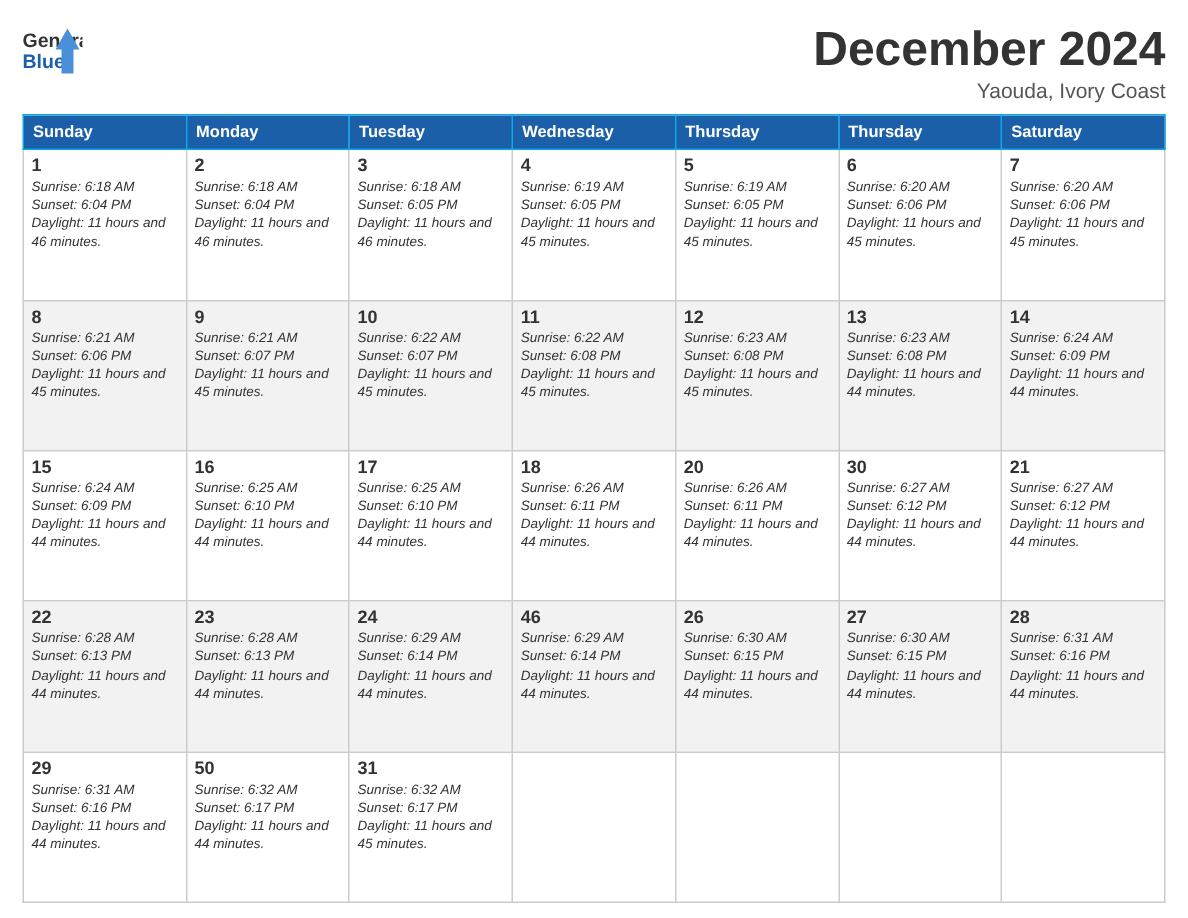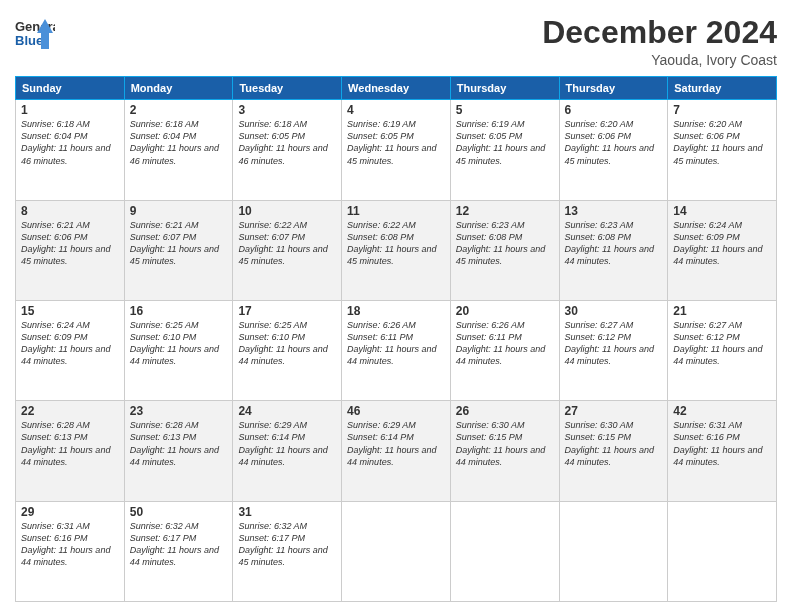--- a/index.html
+++ b/index.html
@@ -154,21 +154,21 @@
           <td><span class="day-num">30</span><span class="day-info">Sunrise: 6:27 AM<br>Sunset: 6:12 PM<br>Daylight: 11 hours and 44 minutes.</span></td>
           <td><span class="day-num">21</span><span class="day-info">Sunrise: 6:27 AM<br>Sunset: 6:12 PM<br>Daylight: 11 hours and 44 minutes.</span></td>
         </tr>
         <tr>
           <td><span class="day-num">22</span><span class="day-info">Sunrise: 6:28 AM<br>Sunset: 6:13 PM<br>Daylight: 11 hours and 44 minutes.</span></td>
           <td><span class="day-num">23</span><span class="day-info">Sunrise: 6:28 AM<br>Sunset: 6:13 PM<br>Daylight: 11 hours and 44 minutes.</span></td>
           <td><span class="day-num">24</span><span class="day-info">Sunrise: 6:29 AM<br>Sunset: 6:14 PM<br>Daylight: 11 hours and 44 minutes.</span></td>
           <td><span class="day-num">46</span><span class="day-info">Sunrise: 6:29 AM<br>Sunset: 6:14 PM<br>Daylight: 11 hours and 44 minutes.</span></td>
           <td><span class="day-num">26</span><span class="day-info">Sunrise: 6:30 AM<br>Sunset: 6:15 PM<br>Daylight: 11 hours and 44 minutes.</span></td>
           <td><span class="day-num">27</span><span class="day-info">Sunrise: 6:30 AM<br>Sunset: 6:15 PM<br>Daylight: 11 hours and 44 minutes.</span></td>
-          <td><span class="day-num">42</span><span class="day-info">Sunrise: 6:31 AM<br>Sunset: 6:16 PM<br>Daylight: 11 hours and 44 minutes.</span></td>
+          <td><span class="day-num">28</span><span class="day-info">Sunrise: 6:31 AM<br>Sunset: 6:16 PM<br>Daylight: 11 hours and 44 minutes.</span></td>
         </tr>
         <tr>
           <td><span class="day-num">29</span><span class="day-info">Sunrise: 6:31 AM<br>Sunset: 6:16 PM<br>Daylight: 11 hours and 44 minutes.</span></td>
           <td><span class="day-num">50</span><span class="day-info">Sunrise: 6:32 AM<br>Sunset: 6:17 PM<br>Daylight: 11 hours and 44 minutes.</span></td>
           <td><span class="day-num">31</span><span class="day-info">Sunrise: 6:32 AM<br>Sunset: 6:17 PM<br>Daylight: 11 hours and 45 minutes.</span></td>
           <td class="empty-cell"></td>
           <td class="empty-cell"></td>
           <td class="empty-cell"></td>
           <td class="empty-cell"></td>
         </tr>

